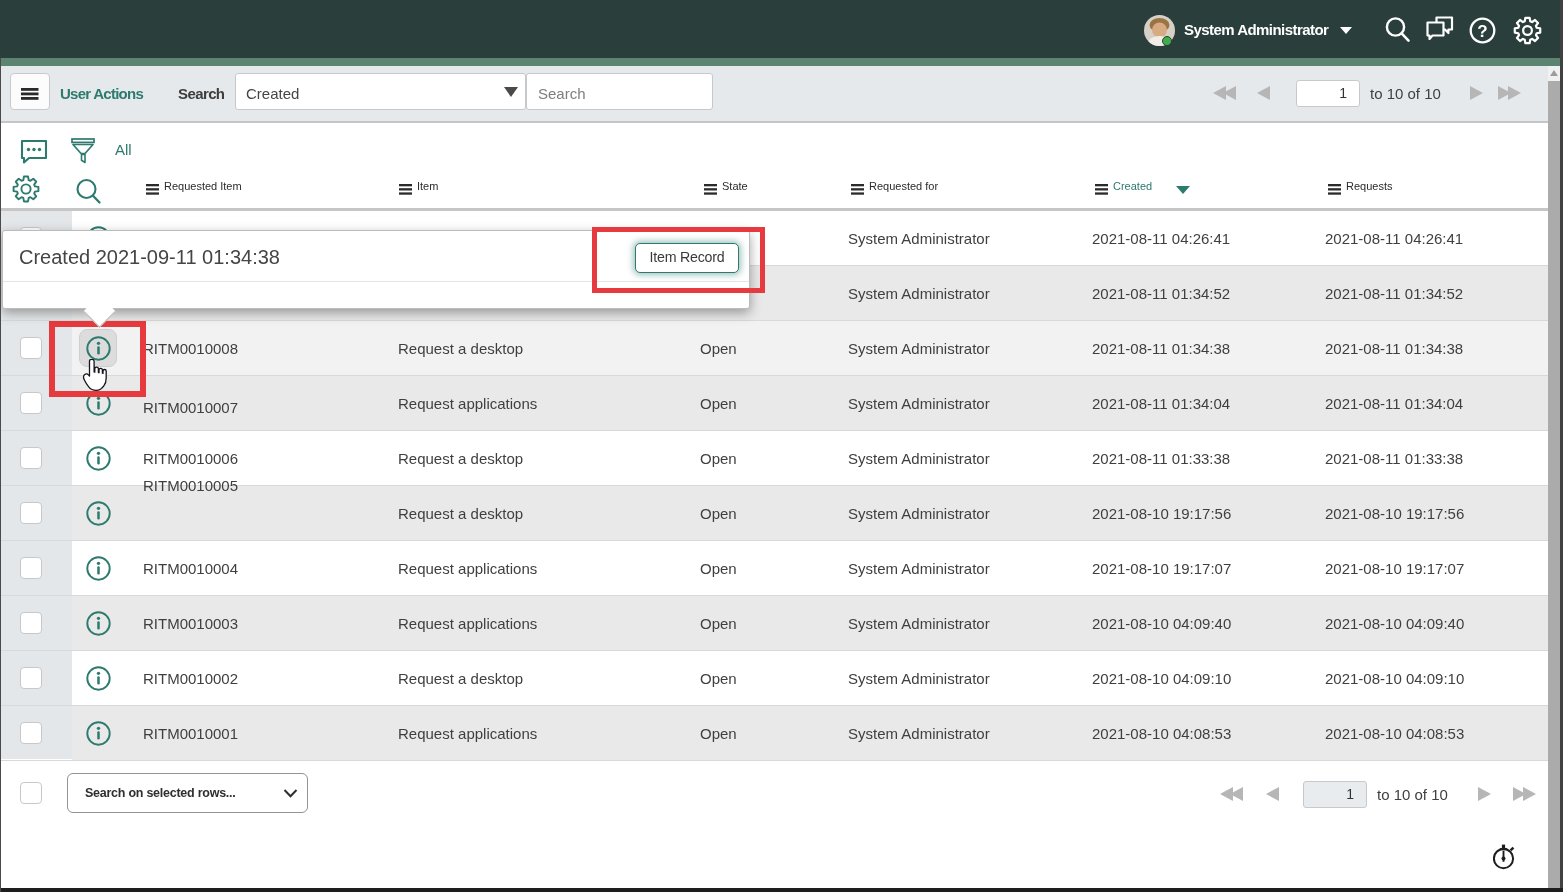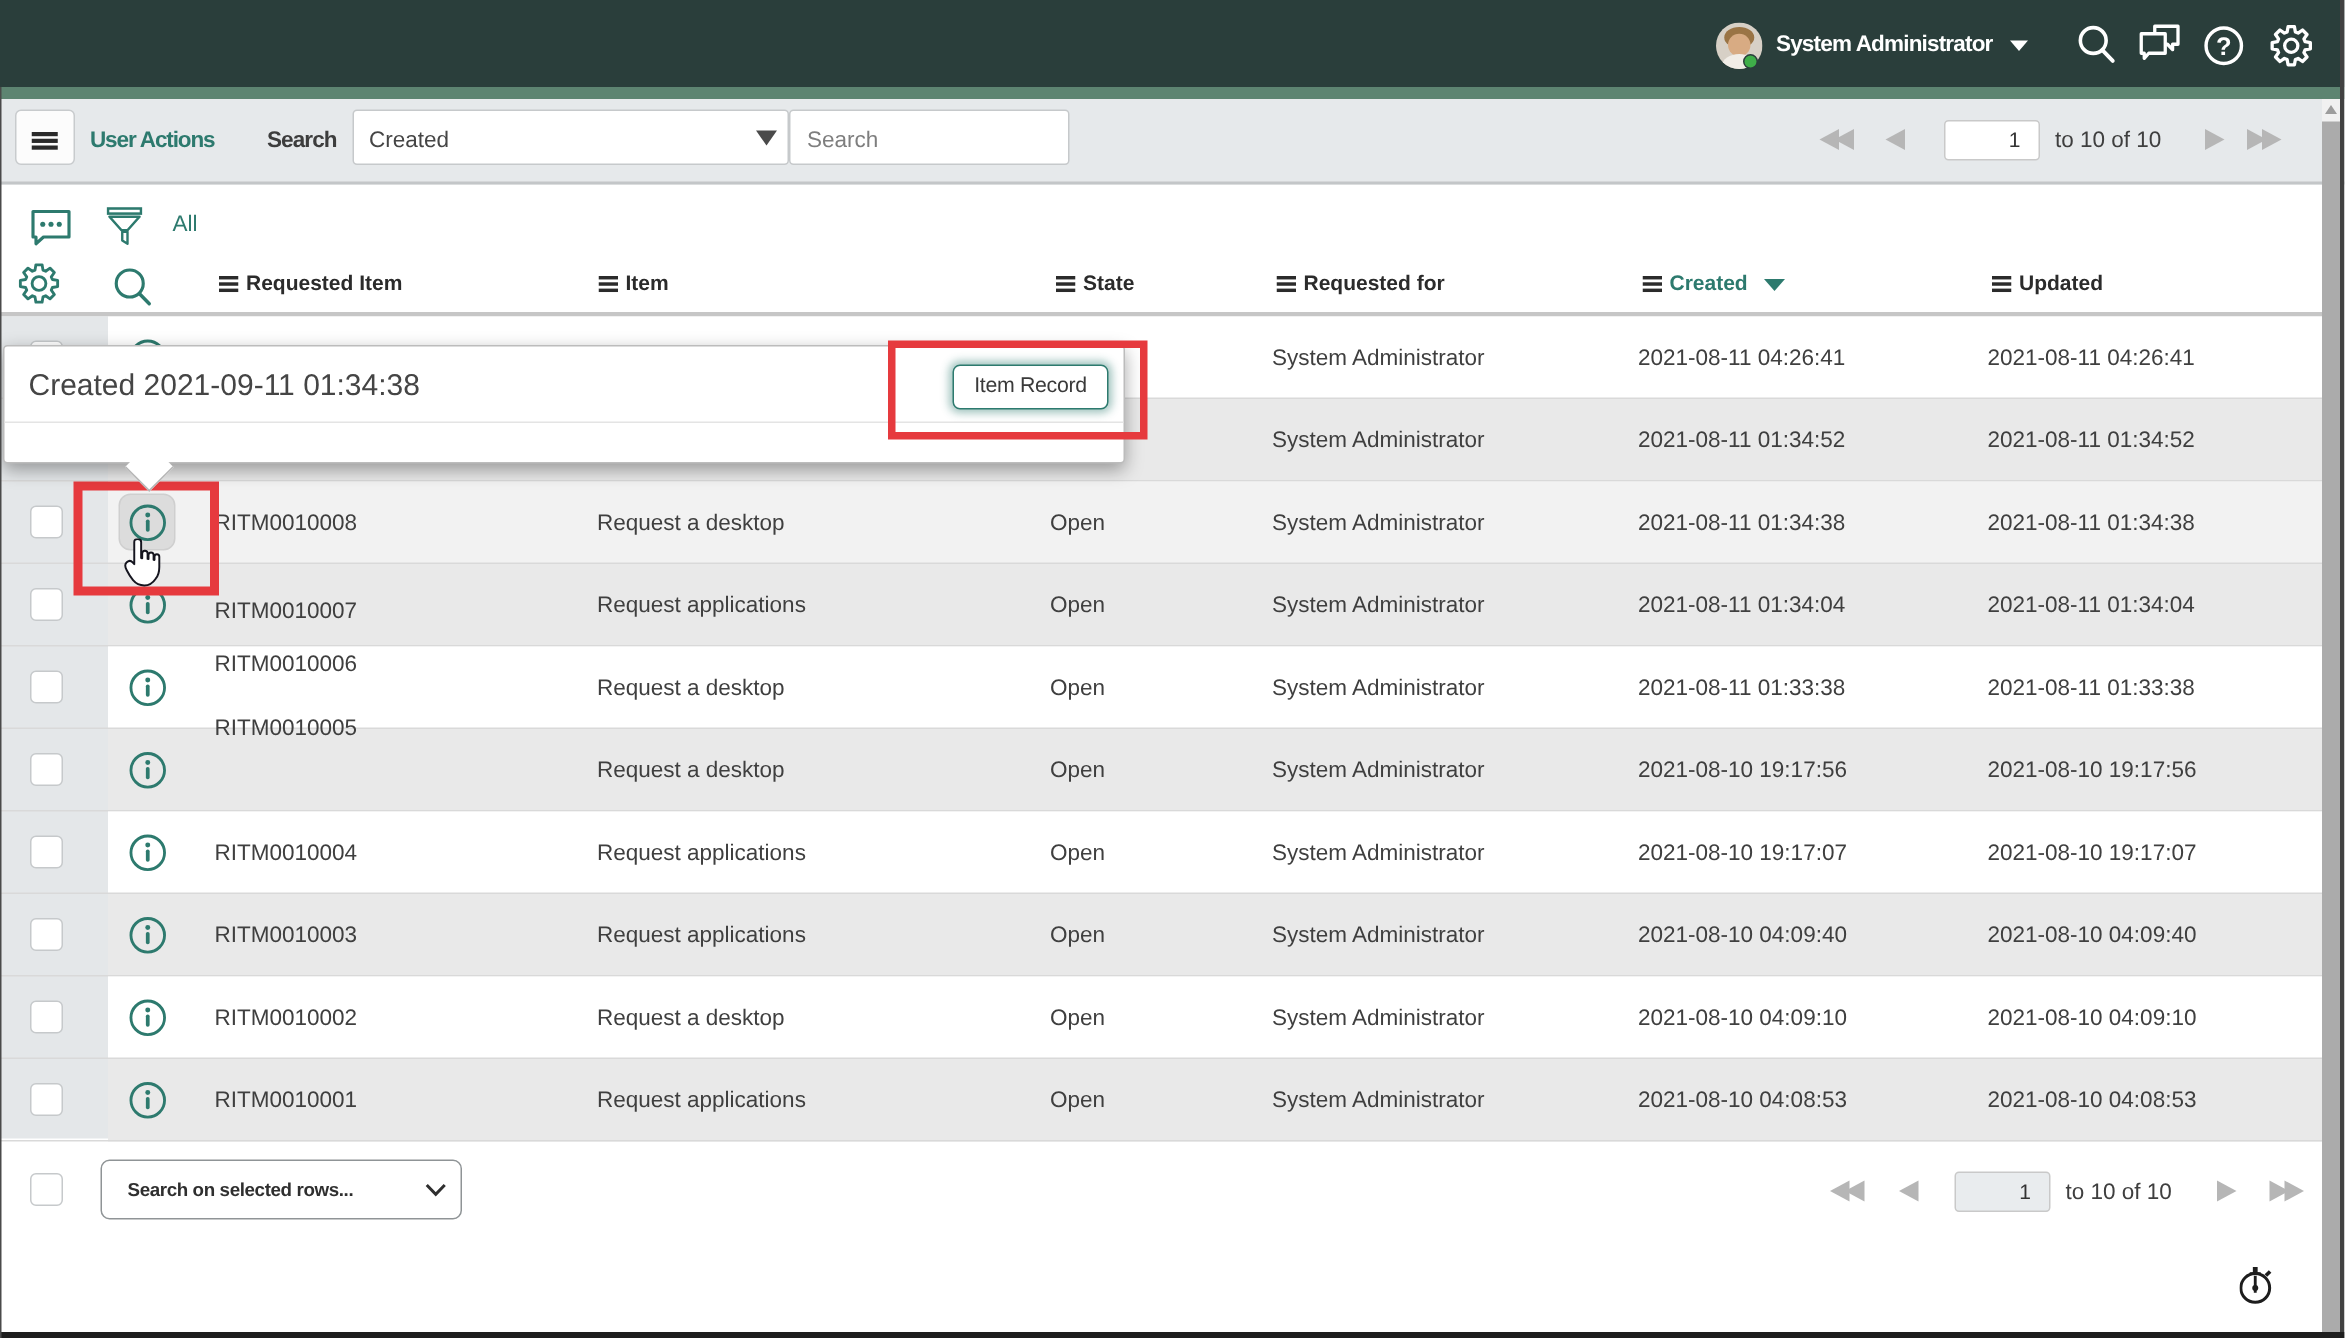--- a/index.html
+++ b/index.html
@@ -1,19 +1,19 @@
 <!DOCTYPE html>
 <html><head><meta charset="utf-8"><style>
 *{margin:0;padding:0;box-sizing:border-box}
 html,body{width:1563px;height:892px;overflow:hidden}
 body{font-family:"Liberation Sans",sans-serif;position:relative;background:#fff}
 .a{position:absolute}
 .cell{position:absolute;top:0;height:55px;line-height:55px;font-size:15px;color:#3f3f3f;white-space:nowrap}
 .cb{position:absolute;left:20px;width:22px;height:22px;background:#fff;border:1px solid #c6c9cb;border-radius:4px}
-.hlbl{position:absolute;top:180px;font-size:14px;font-weight:bold;color:#2b2b2b;white-space:nowrap}
+.hlbl{position:absolute;top:180px;font-size:11px;font-weight:normal;color:#2b2b2b;white-space:nowrap}
 .tri-l{display:inline-block;width:0;height:0;border-top:7px solid transparent;border-bottom:7px solid transparent;border-right:13px solid #b6b6b6}
 .tri-r{display:inline-block;width:0;height:0;border-top:7px solid transparent;border-bottom:7px solid transparent;border-left:13px solid #b6b6b6}
 </style></head><body>
 <div class="a" style="left:0;top:0;width:1563px;height:58px;background:#2a3e3b"></div>
 <div class="a" style="left:0;top:58px;width:1563px;height:8px;background:#5d8471"></div>
 <svg class="a" style="left:1144px;top:15px" width="31" height="31" viewBox="0 0 31 31">
     <defs>
       <clipPath id="av">
         <circle cx="15.5" cy="15.5" r="15.5"></circle>
       </clipPath>
@@ -113,21 +113,21 @@
     <rect x="0" y="4.2" width="13" height="2.3" fill="#2b2b2b"></rect>
     <rect x="0" y="8.4" width="13" height="2.3" fill="#2b2b2b"></rect>
   </svg>
 <div class="hlbl" style="left:1113px;color:#2d7a6e">Created</div>
 <div class="a" style="left:1176px;top:186px;width:0;height:0;border-left:7px solid transparent;border-right:7px solid transparent;border-top:8px solid #2d7a6e"></div>
 <svg class="a" style="left:1328px;top:184px" width="13" height="11" viewBox="0 0 13 11">
     <rect x="0" y="0" width="13" height="2.3" fill="#2b2b2b"></rect>
     <rect x="0" y="4.2" width="13" height="2.3" fill="#2b2b2b"></rect>
     <rect x="0" y="8.4" width="13" height="2.3" fill="#2b2b2b"></rect>
   </svg>
-<div class="hlbl" style="left:1346px">Updated</div>
+<div class="hlbl" style="left:1346px">Requests</div>
 <div class="a" style="left:0;top:208px;width:1548px;height:3px;background:#c6c6c6"></div>
 <div class="a" style="left:0;top:211px;width:72px;height:548px;background:#e4e7e9"></div>
 <div class="a" style="left:72px;top:211px;width:1476px;height:55px;background:#ffffff"></div>
 <div class="a" style="left:0;top:265px;width:1548px;height:1px;background:#d9d9d9"></div>
 <div class="cb" style="top:227px"></div>
 <div class="a" style="left:86px;top:226px"><svg width="25" height="25" viewBox="0 0 25 25">
       <circle cx="12.5" cy="12.5" r="11.2" fill="none" stroke="#2d7a6e" stroke-width="1.9"></circle>
       <circle cx="12.5" cy="7.3" r="1.65" fill="#2d7a6e"></circle>
       <rect x="11.25" y="10.3" width="2.5" height="8.2" rx="1.2" fill="#2d7a6e"></rect>
     </svg></div>
@@ -175,21 +175,21 @@
 <div class="cell" style="left:1092px;top:376px">2021-08-11 01:34:04</div>
 <div class="cell" style="left:1325px;top:376px">2021-08-11 01:34:04</div>
 <div class="a" style="left:72px;top:431px;width:1476px;height:55px;background:#ffffff"></div>
 <div class="a" style="left:0;top:485px;width:1548px;height:1px;background:#d9d9d9"></div>
 <div class="cb" style="top:447px"></div>
 <div class="a" style="left:86px;top:446px"><svg width="25" height="25" viewBox="0 0 25 25">
       <circle cx="12.5" cy="12.5" r="11.2" fill="none" stroke="#2d7a6e" stroke-width="1.9"></circle>
       <circle cx="12.5" cy="7.3" r="1.65" fill="#2d7a6e"></circle>
       <rect x="11.25" y="10.3" width="2.5" height="8.2" rx="1.2" fill="#2d7a6e"></rect>
     </svg></div>
-<div class="cell" style="left:143px;top:415px">RITM0010006</div>
+<div class="cell" style="left:143px;top:431px">RITM0010006</div>
 <div class="cell" style="left:398px;top:431px">Request a desktop</div>
 <div class="cell" style="left:700px;top:431px">Open</div>
 <div class="cell" style="left:848px;top:431px">System Administrator</div>
 <div class="cell" style="left:1092px;top:431px">2021-08-11 01:33:38</div>
 <div class="cell" style="left:1325px;top:431px">2021-08-11 01:33:38</div>
 <div class="a" style="left:72px;top:486px;width:1476px;height:55px;background:#e9e9e9"></div>
 <div class="a" style="left:0;top:540px;width:1548px;height:1px;background:#d9d9d9"></div>
 <div class="cb" style="top:502px"></div>
 <div class="a" style="left:86px;top:501px"><svg width="25" height="25" viewBox="0 0 25 25">
       <circle cx="12.5" cy="12.5" r="11.2" fill="none" stroke="#2d7a6e" stroke-width="1.9"></circle>

